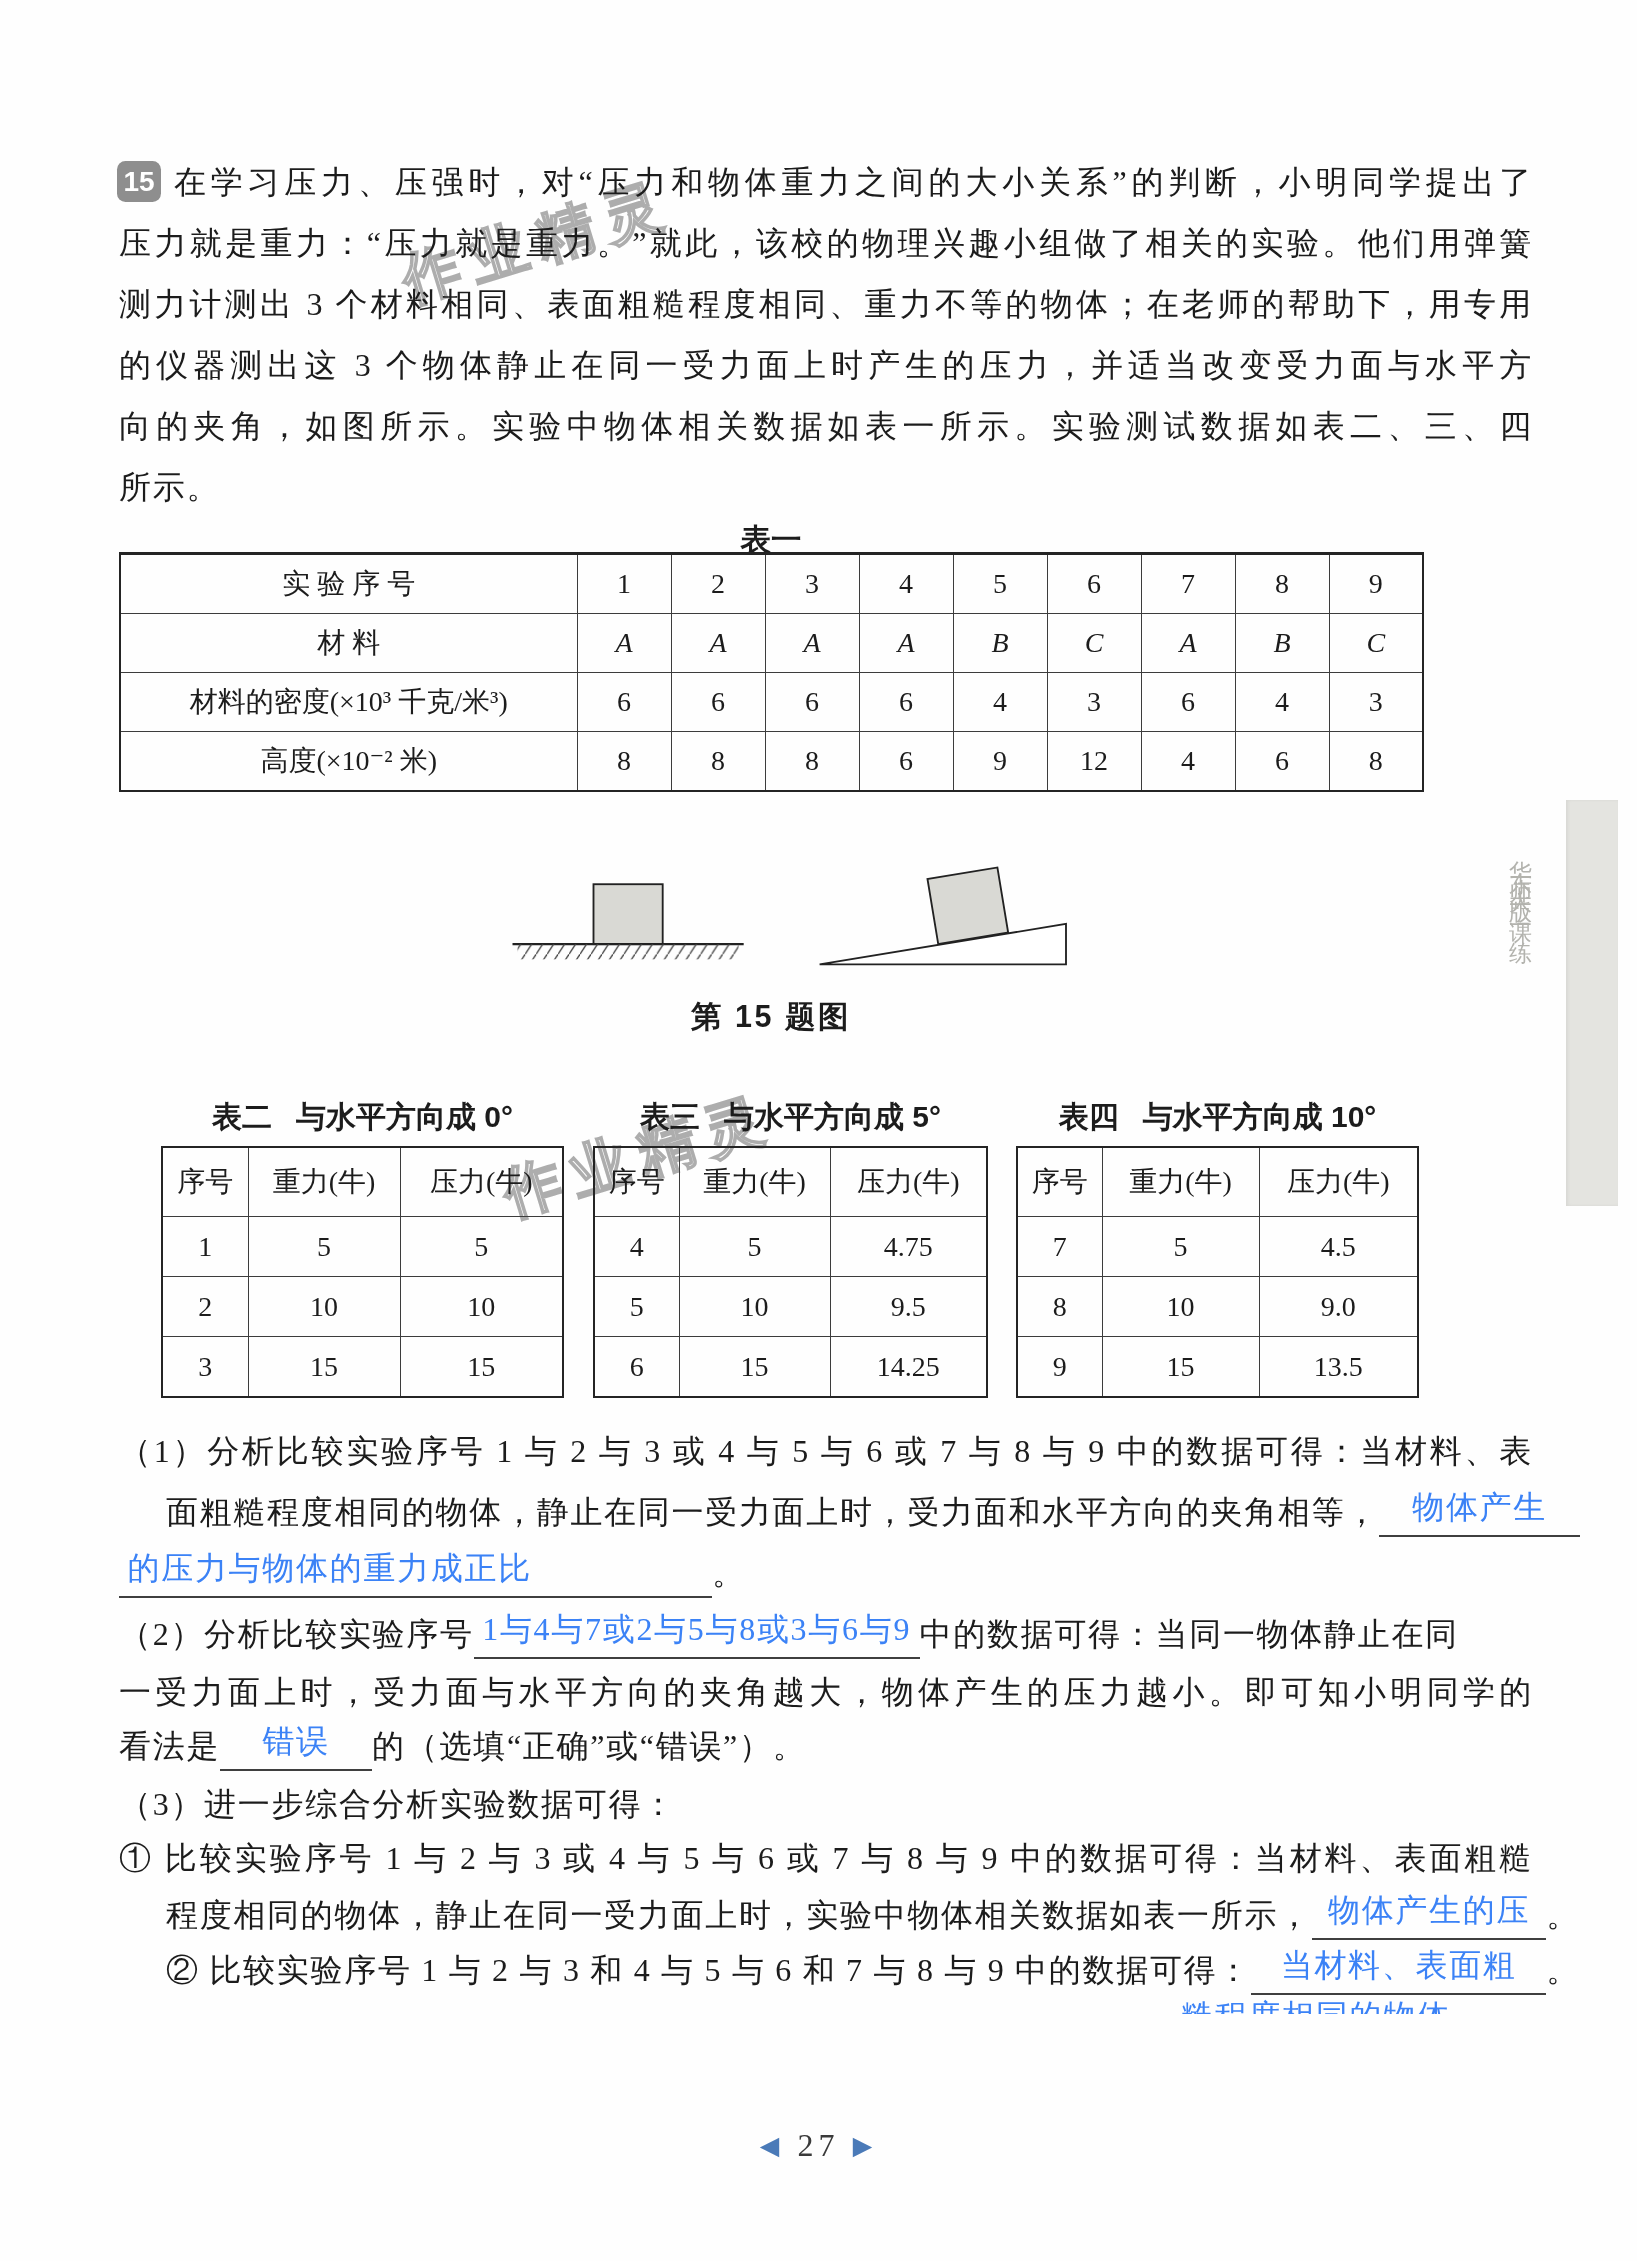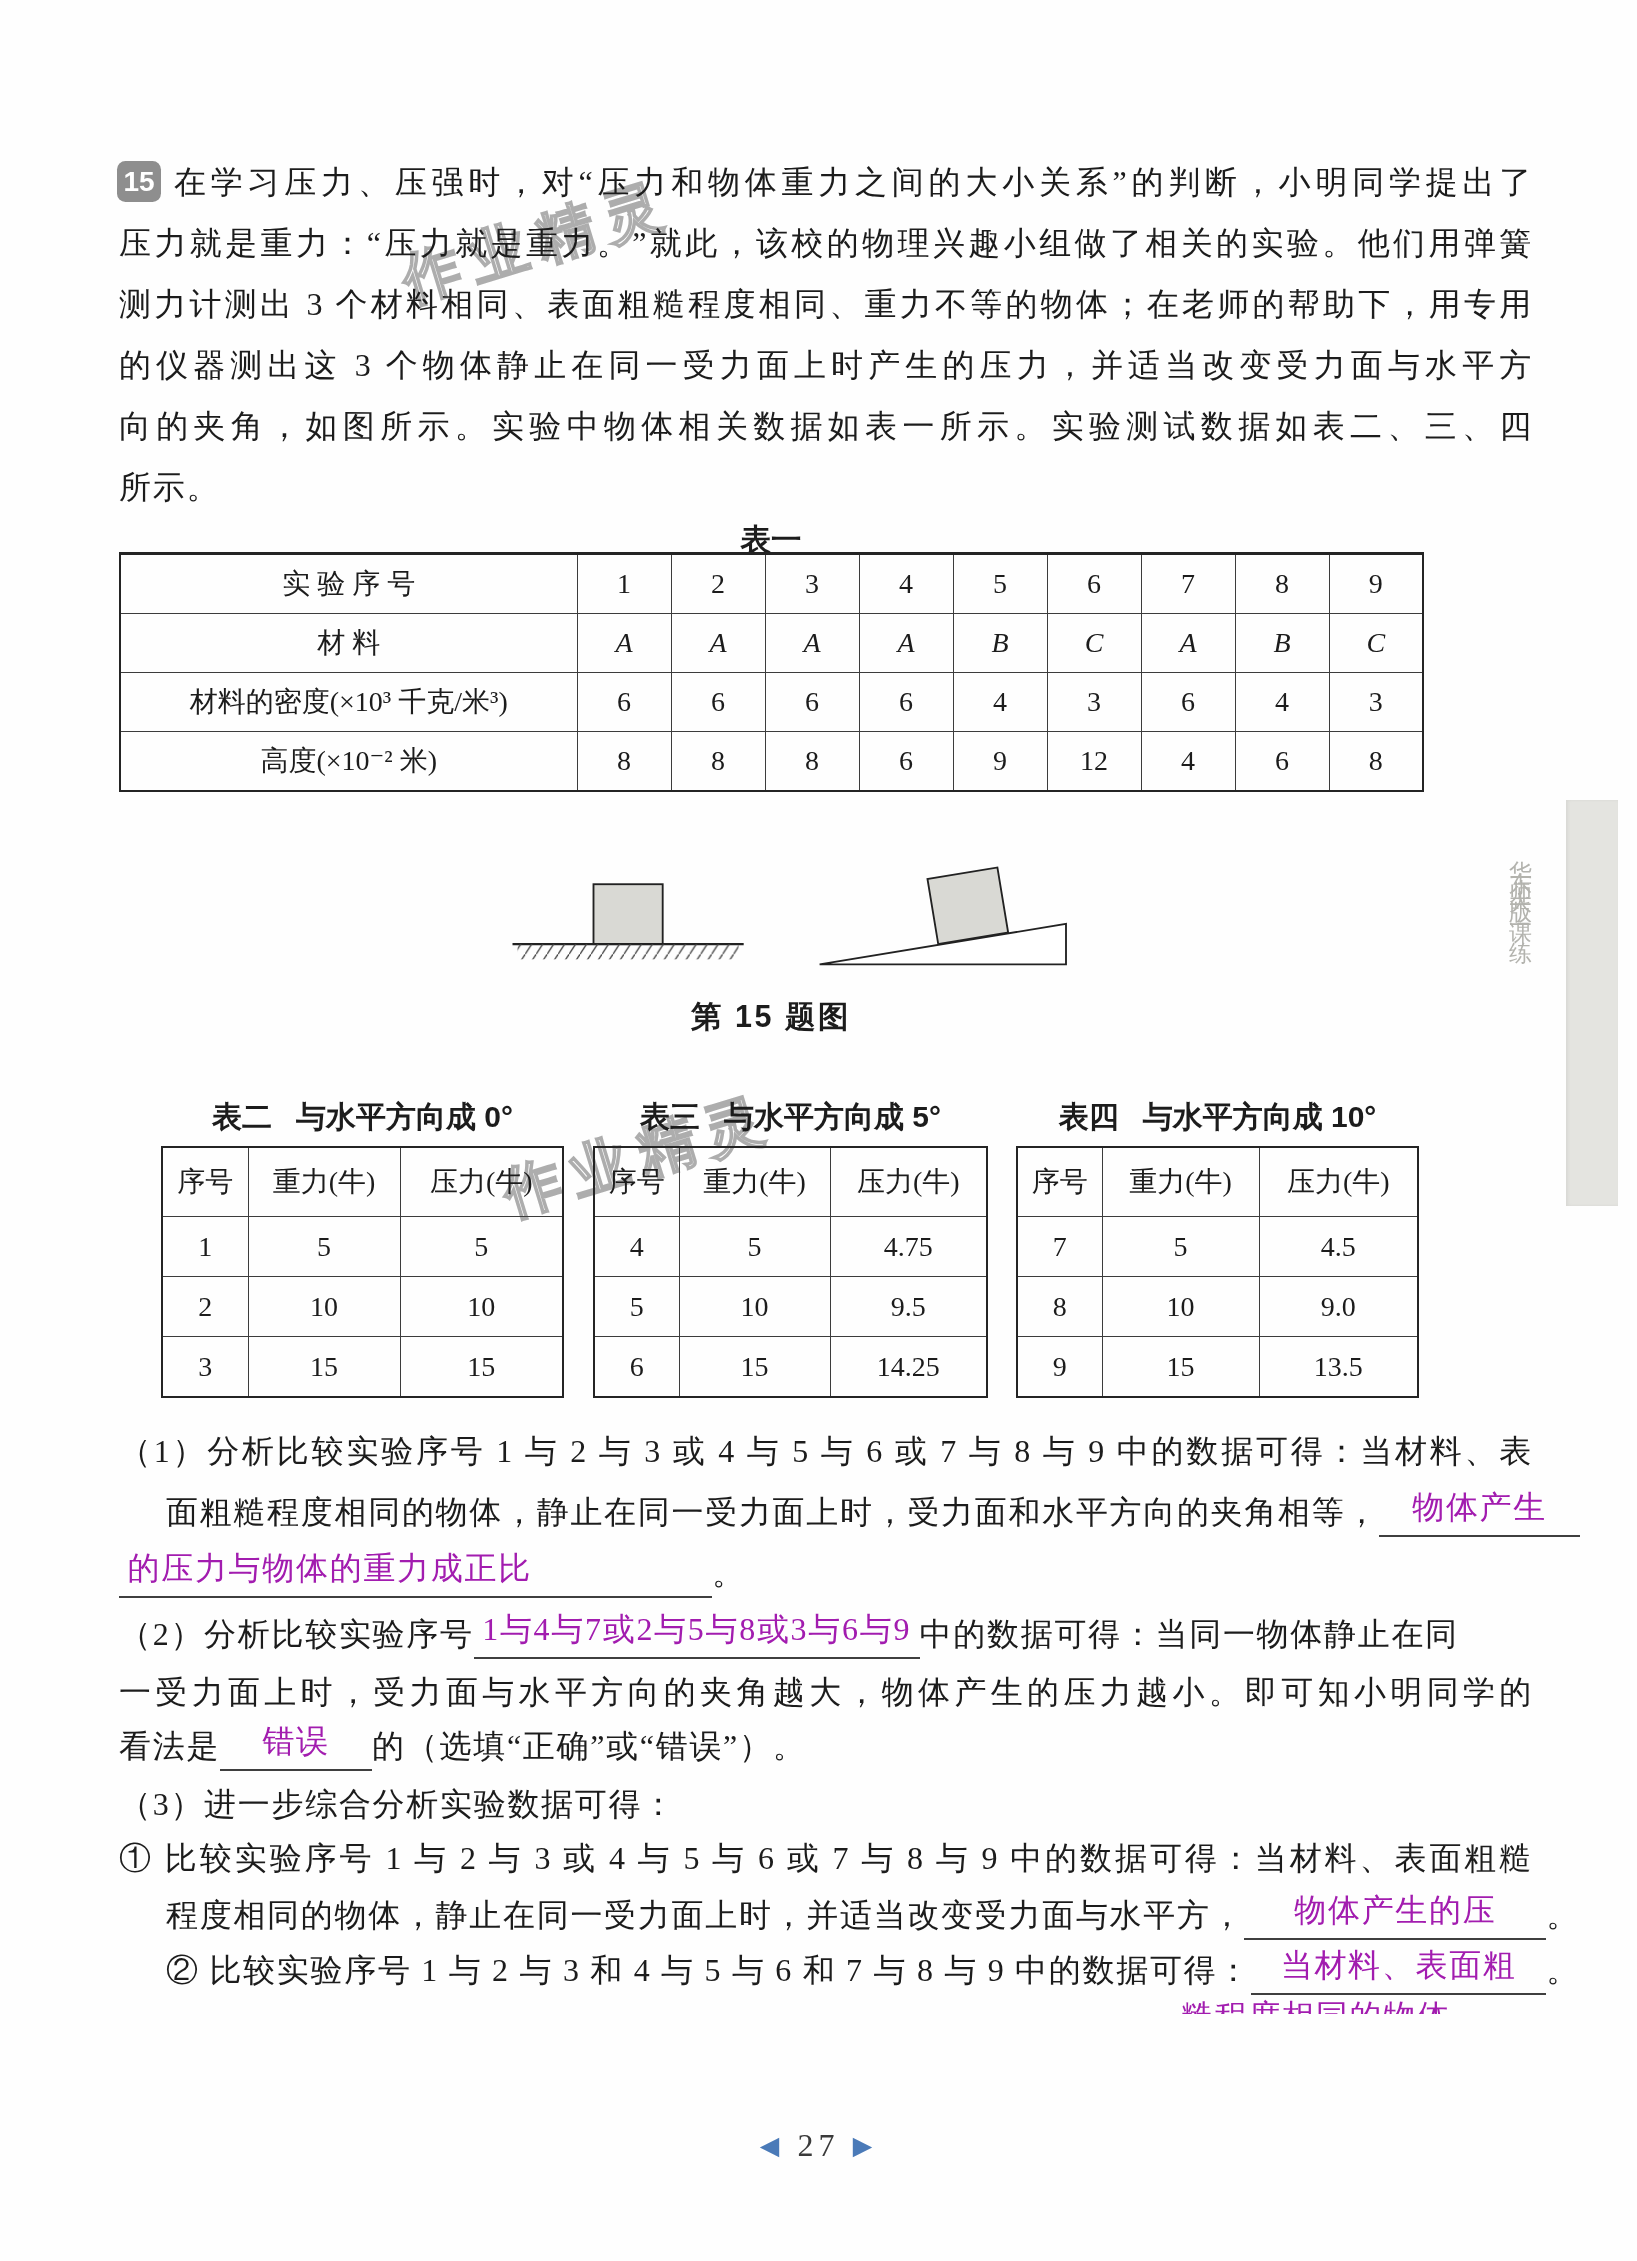--- a/index.html
+++ b/index.html
@@ -5,21 +5,21 @@
   html,body{margin:0;padding:0;background:#ffffff;}
   .page{position:relative;width:1637px;height:2261px;background:#fefefe;overflow:hidden;
         font-family:"Liberation Serif","DejaVu Serif",serif;color:#1c1c1c;}
   .hei{font-family:"Liberation Sans","DejaVu Sans",sans-serif;font-weight:bold;}
   .pline,.qline{position:absolute;left:119px;width:1414px;font-size:32px;line-height:39px;
         letter-spacing:1.7px;white-space:nowrap;}
   .just{white-space:normal;text-align:justify;text-align-last:justify;}
   .flexline{display:flex;align-items:baseline;white-space:nowrap;margin-left:47px;}
   .badge{position:absolute;left:117px;top:161px;width:44px;height:41px;background:#8e8e8e;
         border-radius:8.5px;color:#fff;font-size:28px;line-height:41px;text-align:center;}
-  .blue{color:#a21caf;}
+  .blue{color:#3b82f6;}
   .raise{display:inline-block;transform:translateY(-5.1px);}
   .blank{display:inline-block;border-bottom:2.5px solid #3f3f3f;padding:0 8.5px 3.4px 8.5px;
         text-align:center;}
   .grow{flex:1 1 auto;}
   
   table{border-collapse:collapse;background:transparent;}
   .t1{position:absolute;left:119px;top:552px;width:1304px;table-layout:fixed;
       border:2.5px solid #242424;border-top-width:3.4px;}
   .t1 td{border:1.3px solid #3c3c3c;height:58px;text-align:center;vertical-align:middle;
       font-size:28px;padding:0;}
@@ -260,21 +260,21 @@
     <span>（2）分析比较实验序号</span><span class="blank" style="min-width:398px;text-align:center;"><span class="blue raise">1与4与7或2与5与8或3与6与9</span></span><span>中的数据可得：当同一物体静止在同</span>
   </div>
   <div class="qline just" style="top:1673px;">一受力面上时，受力面与水平方向的夹角越大，物体产生的压力越小。即可知小明同学的</div>
   <div class="qline" style="top:1727px;">
     <span>看法是</span><span class="blank" style="min-width:135px;"><span class="blue raise">错误</span></span><span>的（选填“正确”或“错误”）。</span>
   </div>
 
   <div class="qline" style="top:1785px;">（3）进一步综合分析实验数据可得：</div>
   <div class="qline just" style="top:1839px;">① 比较实验序号 1 与 2 与 3 或 4 与 5 与 6 或 7 与 8 与 9 中的数据可得：当材料、表面粗糙</div>
   <div class="qline flexline" style="top:1896px;">
-    <span>程度相同的物体，静止在同一受力面上时，并适当改变受力面与水平方，</span>
+    <span>程度相同的物体，静止在同一受力面上时，实验中物体相关数据如表一所示，</span>
     <span class="blank grow"><span class="blue raise">物体产生的压</span></span>
     <span>。</span>
   </div>
   <div class="qline flexline" style="top:1951px;">
     <span>② 比较实验序号 1 与 2 与 3 和 4 与 5 与 6 和 7 与 8 与 9 中的数据可得：</span>
     <span class="blank grow"><span class="blue raise">当材料、表面粗</span></span>
     <span>。</span>
   </div>
   <div class="clipline">
     <span class="blue">糙程度相同的物体</span>

